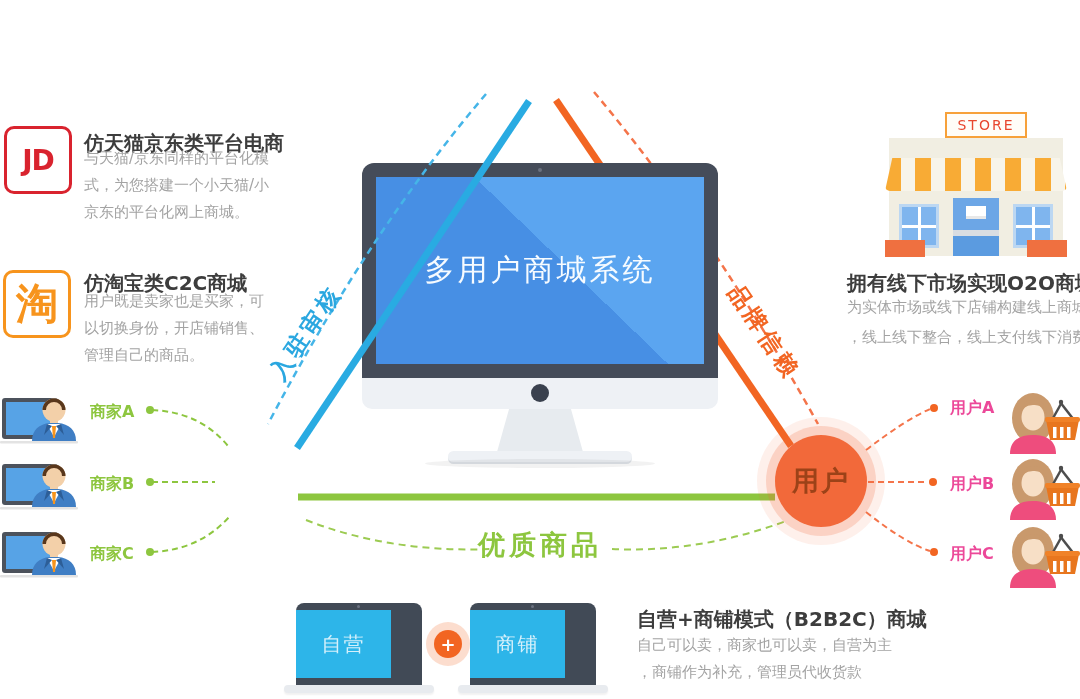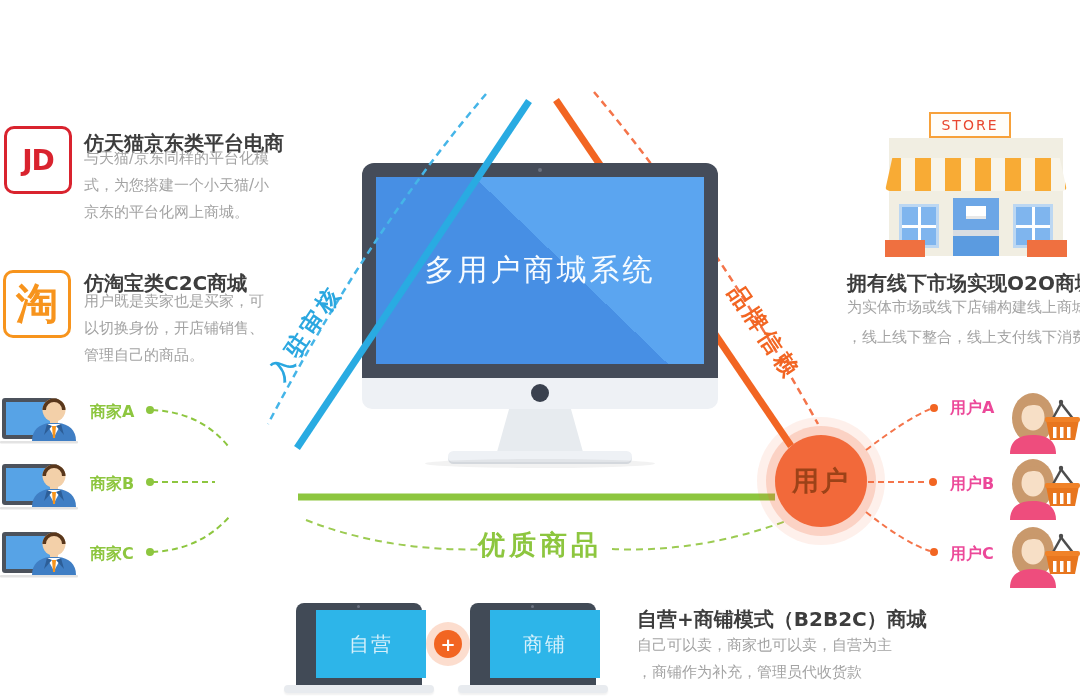--- a/index.html
+++ b/index.html
@@ -43,21 +43,21 @@
 
   
   .logo-box{width:62px;height:62px;border-radius:10px;display:flex;align-items:center;justify-content:center;font-weight:bold;background:#fff;}
   .jd-box{left:4px;top:126px;border:3px solid #d9232e;color:#d9232e;font-size:28px;letter-spacing:-1px;}
   .tb-box{left:3px;top:270px;border:3px solid #f7941d;color:#f7941d;font-size:42px;}
   .blk-title{position:absolute;font-size:20px;font-weight:bold;color:#3d3d3d;white-space:nowrap;z-index:5;}
   .blk-line{position:absolute;font-size:15px;color:#a3a3a3;white-space:nowrap;z-index:5;}
 
   
   .store{left:885px;top:112px;width:182px;height:148px;}
-  .store .sign{position:absolute;left:44px;top:0;width:78px;height:22px;background:#fffdf8;border:2px solid #f7a13a;
+  .store .sign{position:absolute;left:60px;top:0;width:78px;height:22px;background:#fffdf8;border:2px solid #f7a13a;
      display:flex;align-items:center;justify-content:center;font-size:14px;letter-spacing:2px;color:#e8472f;}
   .store .wall{position:absolute;left:4px;top:26px;width:174px;height:118px;background:#f1eee2;}
   .store .awning{position:absolute;left:0;top:46px;width:182px;height:33px;
      background:repeating-linear-gradient(90deg,#f8ab35 0 16px,#f7f4ea 16px 30px);
      clip-path:polygon(4% 0,96% 0,100% 100%,0 100%);border-radius:0 0 5px 5px;}
   .store .win{position:absolute;top:92px;width:40px;height:44px;background:#bcd7f2;padding:3px;box-sizing:border-box;}
   .store .win .panes{width:100%;height:100%;display:grid;grid-template-columns:1fr 1fr;grid-template-rows:1fr 1fr;gap:3px;background:#fff;}
   .store .win .panes div{background:#7fb5ee;}
   .win-l{left:14px;} .win-r{left:128px;}
   .store .door{position:absolute;left:68px;top:86px;width:46px;height:58px;background:#5b9be0;}
@@ -69,21 +69,21 @@
   .store .base-l{left:0;} .store .base-r{left:142px;}
 
   
   .entity-label{position:absolute;font-size:16px;font-weight:bold;white-space:nowrap;z-index:5;text-align:right;}
   .m-label{color:#8dc63f;}
   .u-label{color:#ec4899;}
   .entity-icon{position:absolute;z-index:5;}
 
   
   .laptop-bezel{width:126px;height:82px;background:#414a56;border-radius:8px 8px 0 0;z-index:5;}
-  .laptop-screen{position:absolute;left:20px;top:7px;width:110px;height:68px;background:#2db5e9;
+  .laptop-screen{position:absolute;left:0;top:7px;width:95px;height:68px;background:#2db5e9;
      display:flex;align-items:center;justify-content:center;color:rgba(255,255,255,.8);font-size:20px;letter-spacing:2px;}
   .laptop-cam{position:absolute;left:61px;top:2px;width:3px;height:3px;border-radius:50%;background:#6b7280;}
   .laptop-base{position:absolute;height:8px;background:#e8ebef;border-radius:4px;z-index:5;box-shadow:0 2px 2px rgba(0,0,0,.06);}
   .plus-halo{left:426px;top:622px;width:44px;height:44px;border-radius:50%;background:rgba(242,101,34,.22);z-index:5;}
   .plus-circle{left:434px;top:630px;width:28px;height:28px;border-radius:50%;background:#f26522;color:#fff;
      display:flex;align-items:center;justify-content:center;font-size:18px;font-weight:bold;z-index:6;}
 </style>
 </head>
 <body>
 

